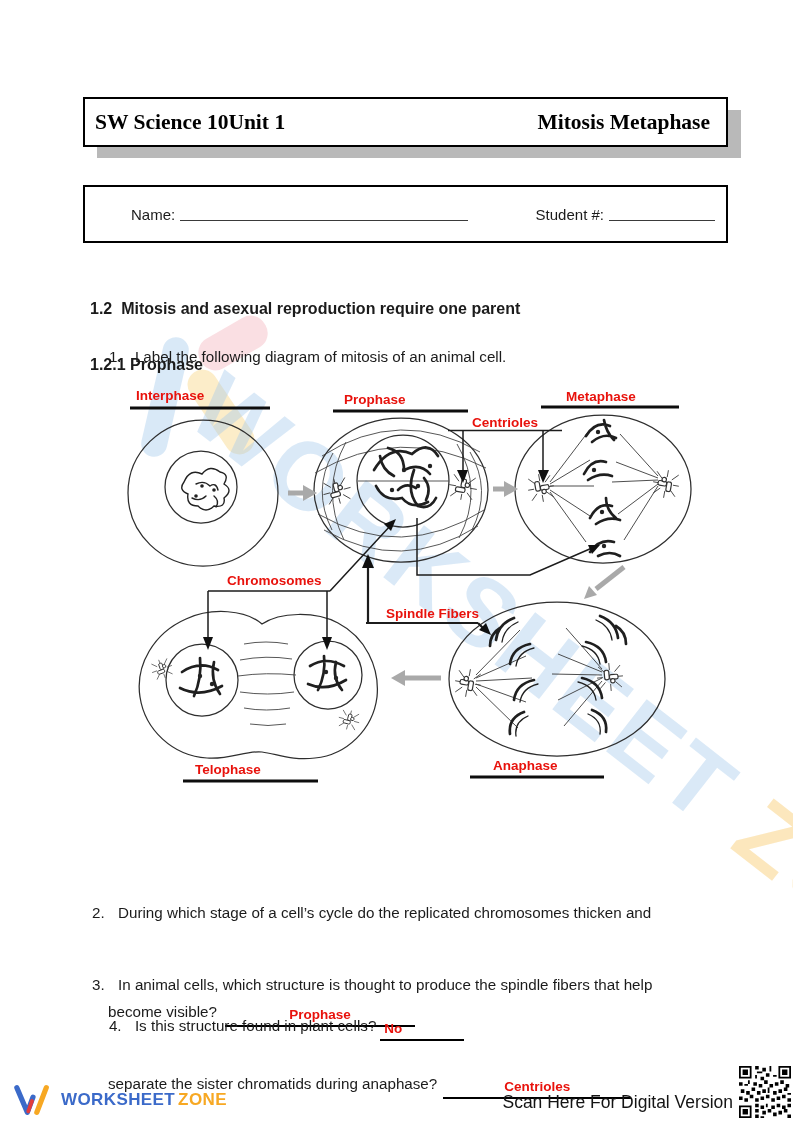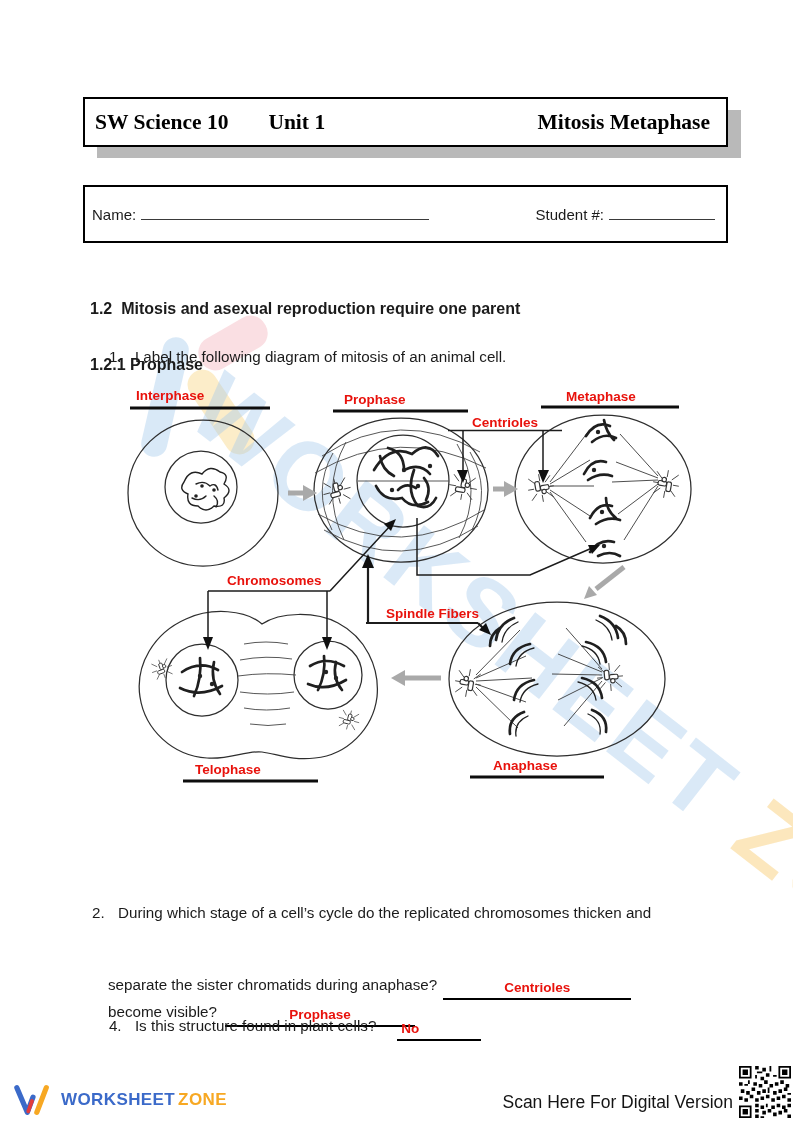--- a/index.html
+++ b/index.html
@@ -15,44 +15,44 @@
   .wm-bar{border-radius:16px;}
   .wm-bar1{left:152px;top:336px;width:26px;height:122px;background:rgba(171,206,238,.45);transform:rotate(13deg);}
   .wm-bar2{left:196px;top:326px;width:74px;height:34px;background:rgba(244,178,188,.42);transform:rotate(-30deg);}
   .wm-bar3{left:206px;top:364px;width:30px;height:96px;background:rgba(250,219,148,.5);transform:rotate(-34deg);}
 
   
   .hdr-shadow{position:absolute;left:97px;top:110px;width:644px;height:48px;background:#b9b9b9;z-index:1;}
   .hdr{position:absolute;left:83px;top:97px;width:645px;height:50px;box-sizing:border-box;
        background:#fff;border:2px solid #000;display:flex;align-items:center;justify-content:space-between;
        padding:0 16px 0 10px;z-index:2;font-family:"Liberation Serif",serif;font-weight:bold;font-size:21.5px;color:#000;}
-  .hdr-left{display:flex;gap:40px;}
+  .hdr-left{display:flex;}
 
   
   .stu{position:absolute;left:83px;top:185px;width:645px;height:58px;box-sizing:border-box;border:2px solid #000;
        display:flex;align-items:center;justify-content:space-between;padding:0 11px 0 7px;font-size:15px;z-index:2;background:#fff;}
-  .stu-group{display:flex;align-items:flex-start;}
+  .stu-group{display:flex;align-items:center;margin-left:39px;}
   .fill-line{display:inline-block;border-bottom:1.6px solid #3a3a3a;height:13px;margin-left:5px;}
   .name-line{width:288px;}
   .stunum-line{width:106px;}
 
   
   .sec{position:absolute;left:90px;top:263px;font-weight:bold;font-size:16px;line-height:18.5px;white-space:pre-wrap;z-index:2;}
   .q{position:absolute;left:92px;width:620px;font-size:15.2px;line-height:27px;z-index:2;white-space:pre-wrap;}
   .q1{top:316px;}
   .q2{top:830px;line-height:33px;}
   .q3{top:902px;line-height:33px;}
   .q4{top:976px;line-height:33px;}
   .qnum{display:inline-block;width:26px;}
   .qcont{margin-left:16px;}
   .ans{display:inline-block;box-sizing:border-box;border-bottom:2px solid #000;color:#e8120c;
        font-weight:bold;font-size:13.5px;line-height:16px;text-align:center;vertical-align:-2px;padding:0 3px 2px;}
   .ans-q2{width:190px;margin-left:8px;}
   .ans-q3{width:188px;margin-left:6px;}
-  .ans-q4{width:84px;margin-left:21px;text-align:left;padding-left:4px;}
+  .ans-q4{width:84px;margin-left:4px;text-align:left;padding-left:4px;}
 
   
   .diag{position:absolute;left:0;top:378px;z-index:1;}
   .cellline{fill:none;stroke:#2e2e2e;stroke-width:1.25;}
   .thin{fill:none;stroke:#444;stroke-width:0.9;}
   .fiber{fill:none;stroke:#3a3a3a;stroke-width:0.9;}
   .chrom{fill:none;stroke:#1f1f1f;stroke-width:2.7;stroke-linecap:round;}
   .chromecho{fill:none;stroke:#1f1f1f;stroke-width:1.3;stroke-linecap:round;}
   .chromlight{fill:none;stroke:#222;stroke-width:1.4;stroke-linecap:round;}
   .cdot{fill:#222;}
@@ -245,20 +245,21 @@
       <text class="dlabel" x="493" y="392">Anaphase</text>
     </g>
   </svg>
 
   <div class="q q2">
     <div><span class="qnum">2.</span><span>During which stage of a cell’s cycle do the replicated chromosomes thicken and</span></div>
     <div class="qcont"><span>become visible?</span><span class="ans ans-q2">Prophase</span></div>
   </div>
 
   <div class="q q3">
+    <div><span class="qnum">3.</span><span>In animal cells, which structure is thought to produce the spindle fibers that help</span></div>
     <div class="qcont"><span>separate the sister chromatids during anaphase?</span><span class="ans ans-q3">Centrioles</span></div>
   </div>
 
   <div class="q q4">
     <span class="qnum">4.</span><span>Is this structure found in plant cells?</span><span class="ans ans-q4">No</span>
   </div>
 
   <div class="footer-logo">
     <svg width="38" height="32" viewBox="0 0 40 32">
       <path d="M3,3 L14,29 L20,13" fill="none" stroke="#3b6ac9" stroke-width="5.5" stroke-linecap="round" stroke-linejoin="round"></path>

